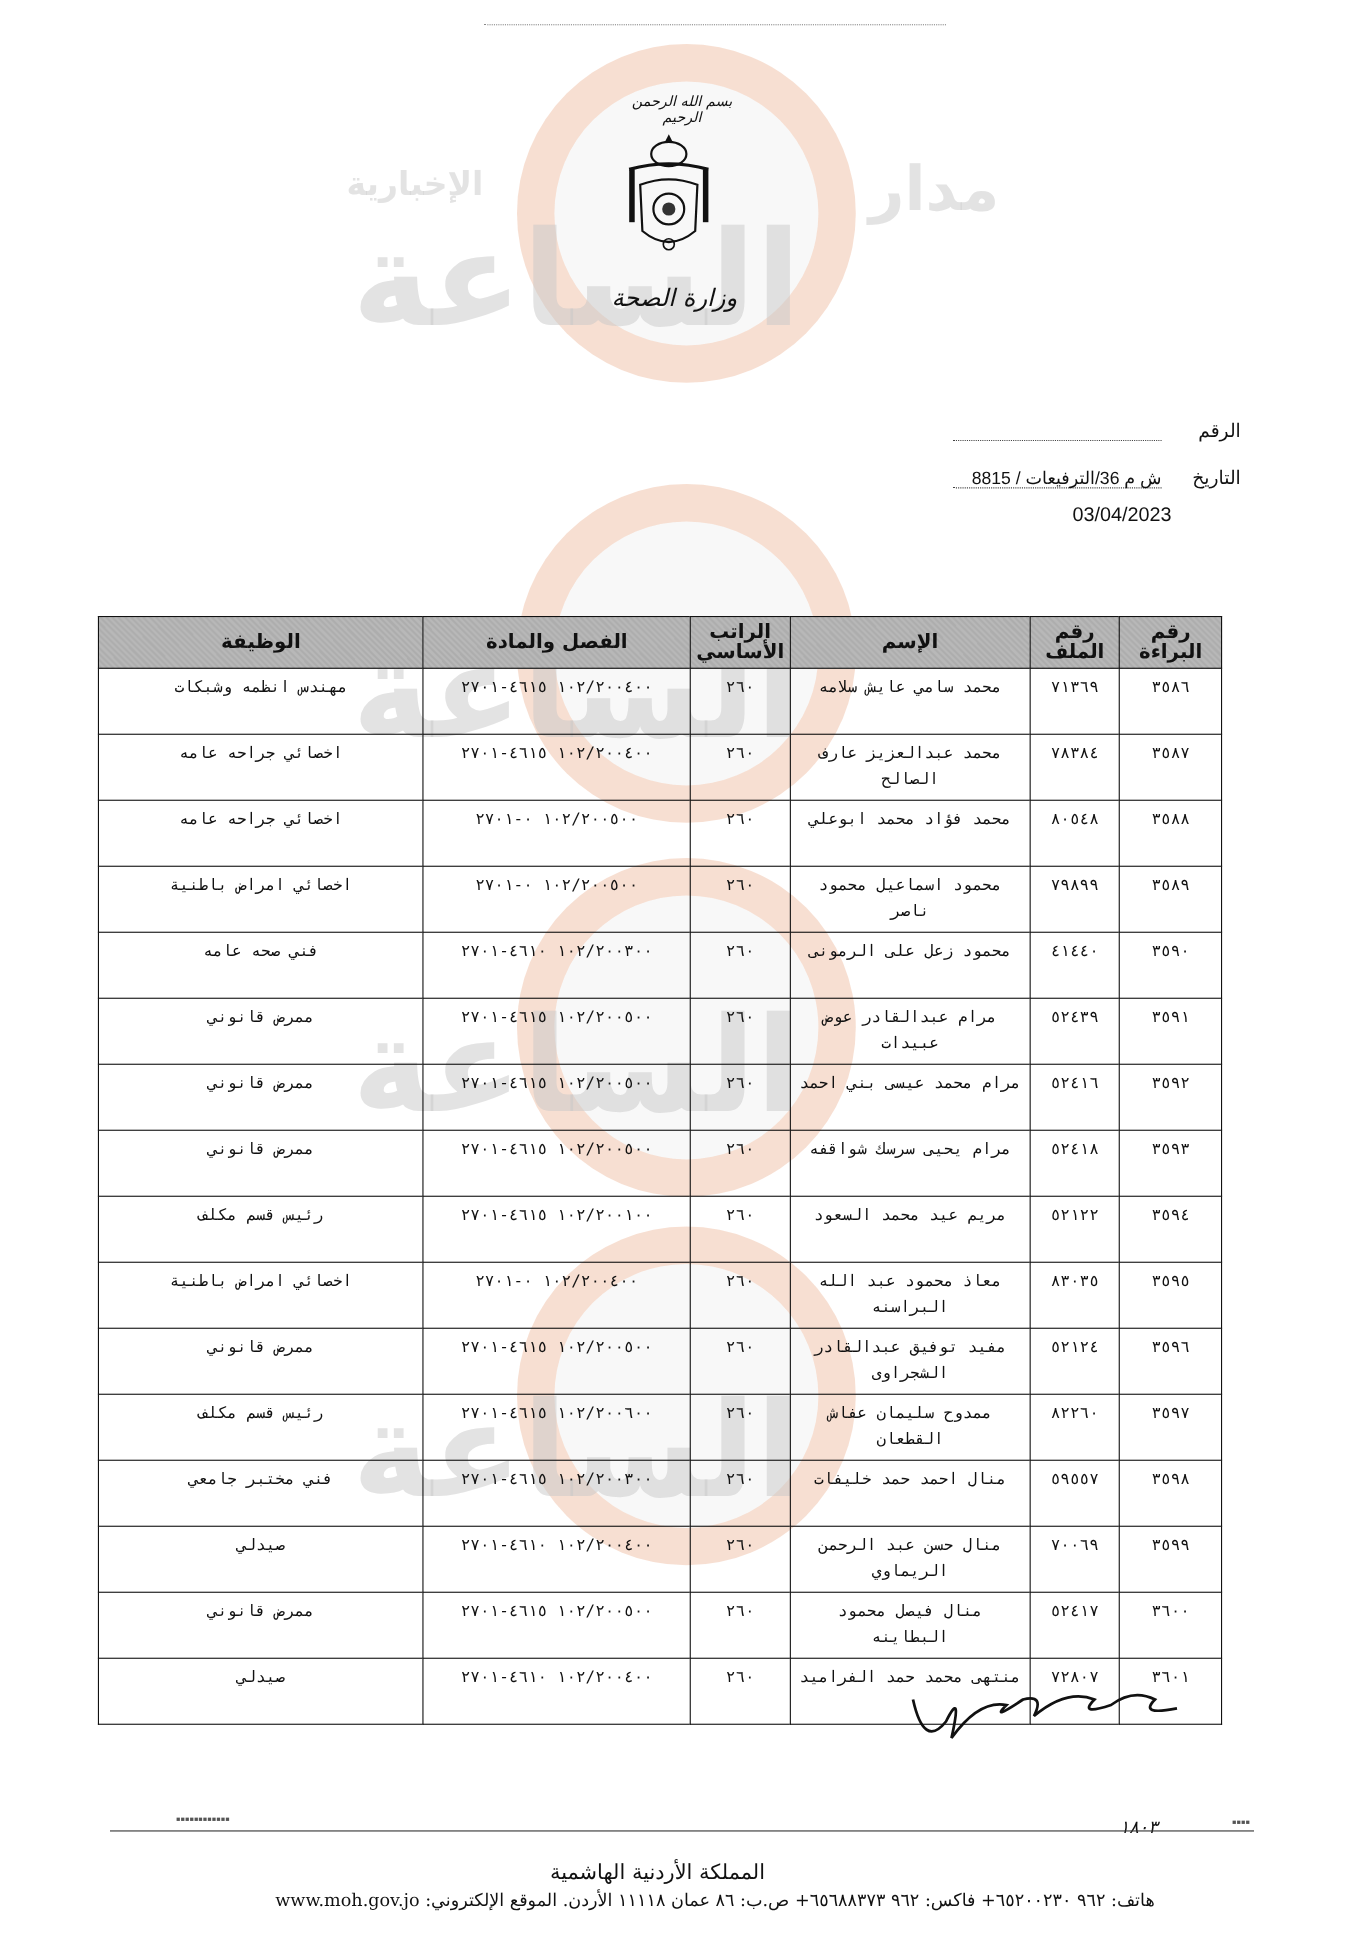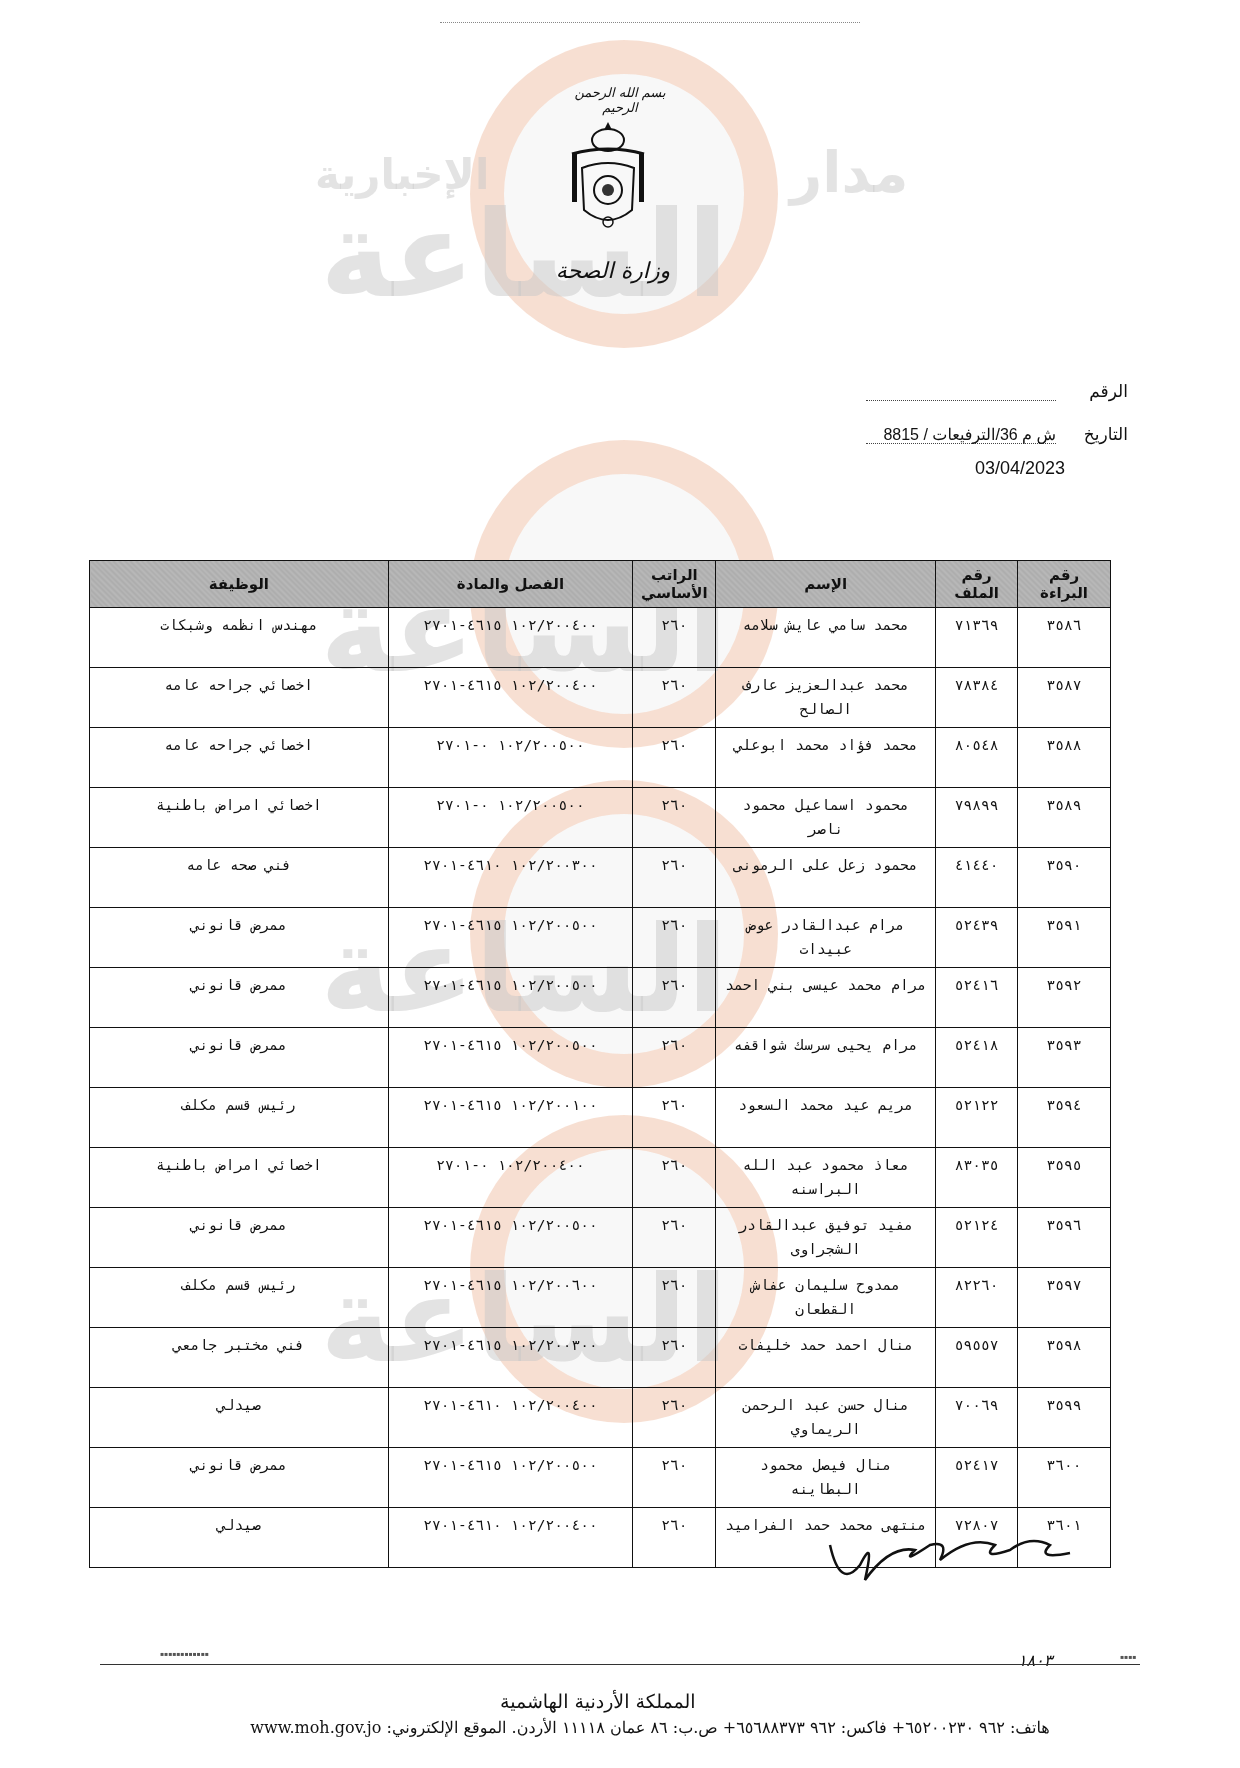--- a/index.html
+++ b/index.html
@@ -13,21 +13,21 @@
     .crest { position:absolute; top:118px; left:562px; width:92px; height:120px; }
     .ministry { position:absolute; top:258px; left:548px; width:130px; text-align:center; font-family:"DejaVu Serif", serif; font-size:22px; font-style:italic; }
     .refblock { position:absolute; right:112px; top:370px; direction:rtl; font-family:"Liberation Sans", sans-serif; font-size:17px; }
     .refrow { height:43px; display:flex; align-items:center; }
     .refrow .lbl { width:72px; }
     .refrow .dots { width:190px; border-bottom:1px dotted #444; height:18px; font-size:16px; }
     .date { position:absolute; top:458px; left:975px; font-family:"Liberation Sans", sans-serif; font-size:18px;text-align:right; }
     table.grid { position:absolute; top:560px; left:89px; width:1022px; border-collapse:collapse; direction:rtl;
                  font-family:"DejaVu Sans Mono", monospace; font-size:14.5px; }
     table.grid th, table.grid td { border:1.5px solid #111; padding:0 5px; }
-    table.grid th { background:#b8b8b8; height:46px; font-family:"DejaVu Sans", sans-serif; font-size:15px; font-weight:bold; line-height:18px;
+    table.grid th { background:#b8b8b8; height:46px; font-family:"DejaVu Sans", sans-serif; font-size:18px; font-weight:bold; line-height:18px;
                     background-image:repeating-linear-gradient(45deg, rgba(0,0,0,0.06) 0 2px, transparent 2px 4px); }
     table.grid td { height:54px; vertical-align:top; padding-top:5px; line-height:24px; letter-spacing:1.5px; }
     td.c-bara, td.c-file, td.c-sal { text-align:center; }
     td.c-name { text-align:center; }
     td.c-chap { text-align:center; letter-spacing:1px;margin-top:30px; }
     td.c-job { text-align:center; }
     .signature { position:absolute; top:1505px; left:820px; width:260px; height:90px; }
     .footline { position:absolute; top:1664px; left:100px; width:1040px; border-top:1.5px solid #333; }
     .stamp-l { position:absolute; top:1650px; left:160px; font-size:6px; color:#555; }
     .stamp-r { position:absolute; top:1651px; left:984px; font-size:16px; font-style:italic;margin-left:34px; }
@@ -35,21 +35,21 @@
     .kingdom { position:absolute; top:1690px; left:500px; width:240px; text-align:left; font-family:"DejaVu Serif", serif; font-size:19px; }
     .contact { position:absolute; top:1718px; left:170px; width:960px; text-align:center; direction:rtl; font-family:"DejaVu Serif", serif; font-size:16px; }
   </style>
 </head>
 <body>
 
 <div class="wm wm-clock" style="top:40px;left:470px;width:240px;height:240px;"></div>
 <div class="wm wm-clock" style="top:440px;left:470px;width:240px;height:240px;"></div>
 <div class="wm wm-clock" style="top:780px;left:470px;width:240px;height:240px;"></div>
 <div class="wm wm-clock" style="top:1115px;left:470px;width:240px;height:240px;"></div>
-<div class="wm wm-text" style="top:150px;left:315px;font-size:42px;">الإخبارية</div>
+<div class="wm wm-text" style="top:150px;left:315px;font-size:30px;">الإخبارية</div>
 <div class="wm wm-text" style="top:140px;left:790px;font-size:56px;">مدار</div>
 <div class="wm wm-text" style="top:185px;left:320px;font-size:120px;">الساعة</div>
 <div class="wm wm-text" style="top:560px;left:320px;font-size:120px;">الساعة</div>
 <div class="wm wm-text" style="top:900px;left:320px;font-size:120px;">الساعة</div>
 <div class="wm wm-text" style="top:1250px;left:320px;font-size:120px;">الساعة</div>
 
 <div class="topline"></div>
 
 <div class="basmala">بسم الله الرحمن الرحيم</div>
 <svg class="crest" viewBox="0 0 92 120">

